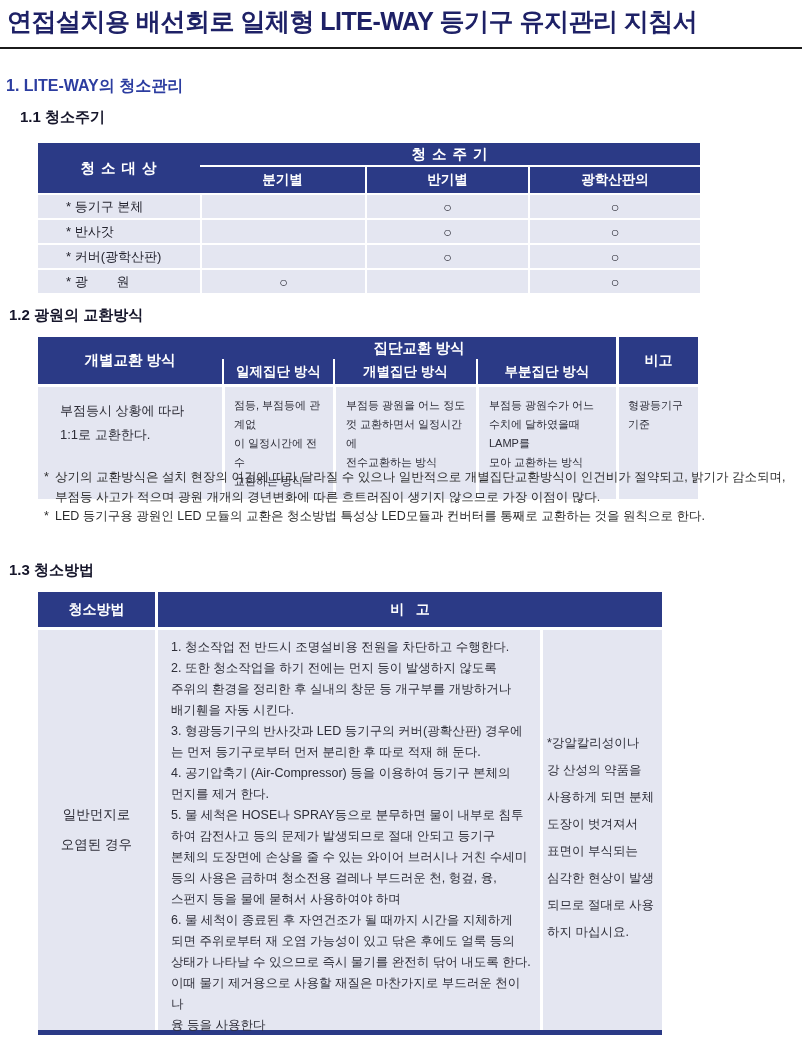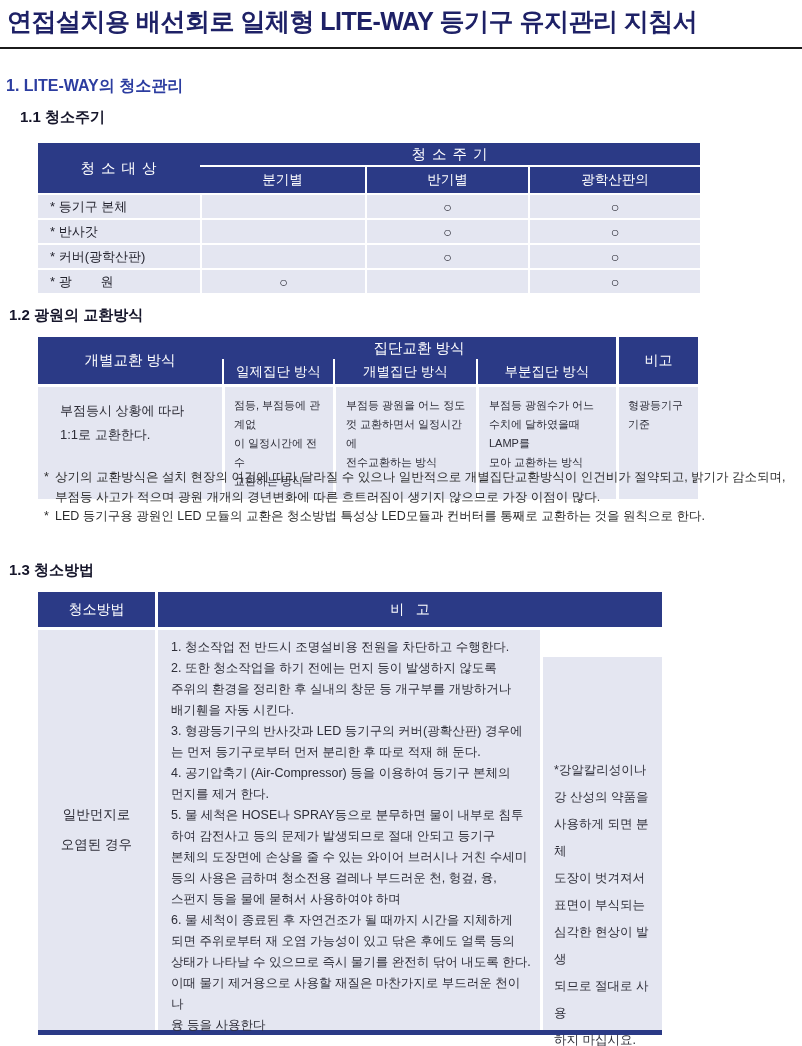--- a/index.html
+++ b/index.html
@@ -13,37 +13,37 @@
     font-size:25px; font-weight:bold; color:#1e2166; white-space:nowrap; letter-spacing:-0.5px;
   }
   .title-rule { position:absolute; left:0; top:47px; width:802px; height:2px; background:#1b1b1b; }
 
   .sec1-heading { position:absolute; left:6px; top:76px; font-size:16px; font-weight:bold; color:#2c3da0; }
   .sub-heading  { position:absolute; font-size:15px; font-weight:bold; color:#15152a; }
   #h11 { left:20px; top:108px; }
   #h12 { left:9px;  top:306px; }
   #h13 { left:9px;  top:561px; }
 
-  .navy { background:#2b3a86; color:#ffffff; font-weight:normal; }
+  .navy { background:#2b3a86; color:#ffffff; font-weight:bold; }
   .ctr { display:flex; align-items:center; justify-content:center; }
 
   
   #t1 { position:absolute; left:38px; top:143px; width:662px; }
   #t1 .hdr { display:flex; height:50px; }
   #t1 .hdr-target { width:162px; font-size:14.5px; letter-spacing:1px; }
   #t1 .hdr-right { flex:1; display:flex; flex-direction:column; }
   #t1 .hdr-cycle { height:24px; font-size:14.5px; letter-spacing:1px; border-bottom:2px solid #ffffff; }
   #t1 .hdr-sub { flex:1; display:flex; }
   #t1 .hdr-sub > div { font-size:13.5px; }
   #t1 .hdr-sub .s1 { width:165px; }
   #t1 .hdr-sub .s2 { width:163px; border-left:2px solid #ffffff; }
   #t1 .hdr-sub .s3 { flex:1; border-left:2px solid #ffffff; }
   #t1 .row { display:flex; height:23px; margin-top:2px; }
   #t1 .row > div { background:#e4e6f1; }
-  #t1 .row .c1 { width:162px; display:flex; align-items:center; padding-left:12px;
+  #t1 .row .c1 { width:162px; display:flex; align-items:center; padding-left:28px;
                  font-size:13px; color:#23232e; white-space:pre; }
   #t1 .row .c2 { width:165px; border-left:2px solid #ffffff; }
   #t1 .row .c3 { width:163px; border-left:2px solid #ffffff; }
   #t1 .row .c4 { flex:1; border-left:2px solid #ffffff; }
   #t1 .mark { font-size:14px; color:#23232e; }
 
   
   #t2 { position:absolute; left:38px; top:337px; width:660px; }
   #t2 .hdr { display:flex; height:47px; }
   #t2 .hdr-ind { width:184px; font-size:14.5px; }
@@ -74,22 +74,22 @@
   #t3 .hdr { display:flex; height:35px; }
   #t3 .h1 { width:117px; font-size:14px; }
   #t3 .h2 { width:385px; border-left:3px solid #ffffff; font-size:14px; }
   #t3 .h3 { flex:1; border-left:3px solid #ffffff; font-size:14px; white-space:pre; }
   #t3 .body { display:flex; margin-top:3px; height:400px; }
   #t3 .body > div { background:#e4e6f1; white-space:pre-line; color:#2e2e38; }
   #t3 .m1 { width:117px; display:flex; align-items:center; justify-content:center;
             text-align:center; font-size:13.5px; line-height:30px; }
   #t3 .m2 { width:385px; border-left:3px solid #ffffff; padding:7px 8px 12px 13px;
             font-size:12.5px; line-height:21px; }
-  #t3 .m3 { flex:1; border-left:3px solid #ffffff; padding:100px 8px 0 11px;
-            font-size:12.5px; line-height:27px;margin-top:27px; }
+  #t3 .m3 { flex:1; border-left:3px solid #ffffff; padding:100px 8px 0 4px;
+            font-size:12.5px; line-height:27px; }
   #t3 .bottom { height:5px; background:#2b3a86; }
 </style>
 </head>
 <body>
 
 <div class="page">
 
   <div class="doc-title">연접설치용 배선회로 일체형 LITE-WAY 등기구 유지관리 지침서</div>
   <div class="title-rule"></div>
 

